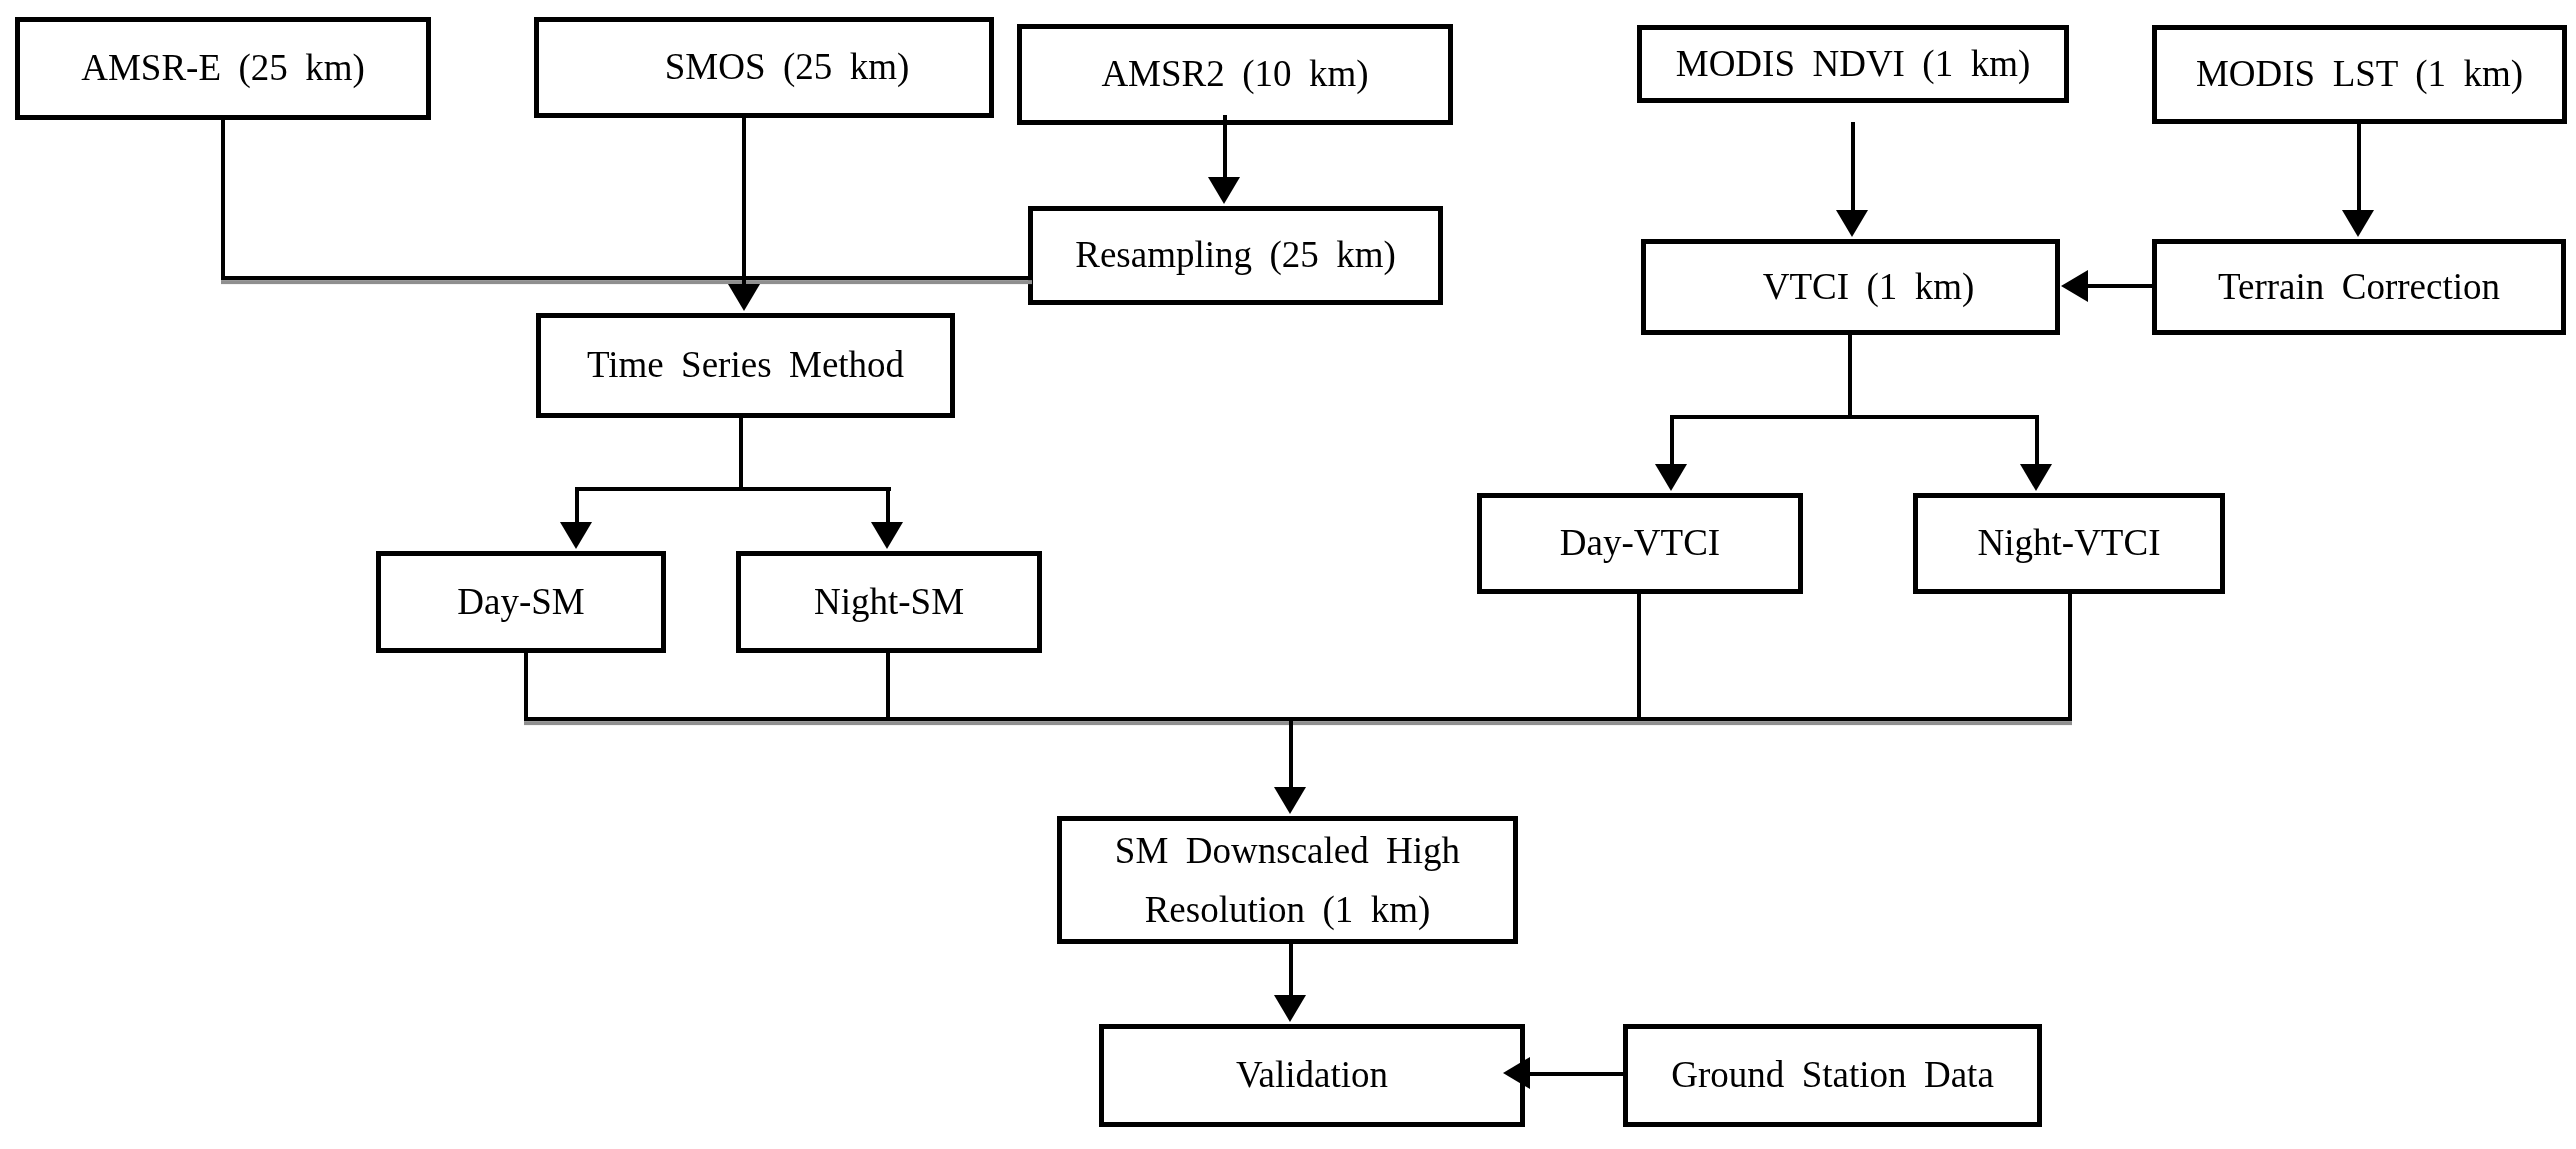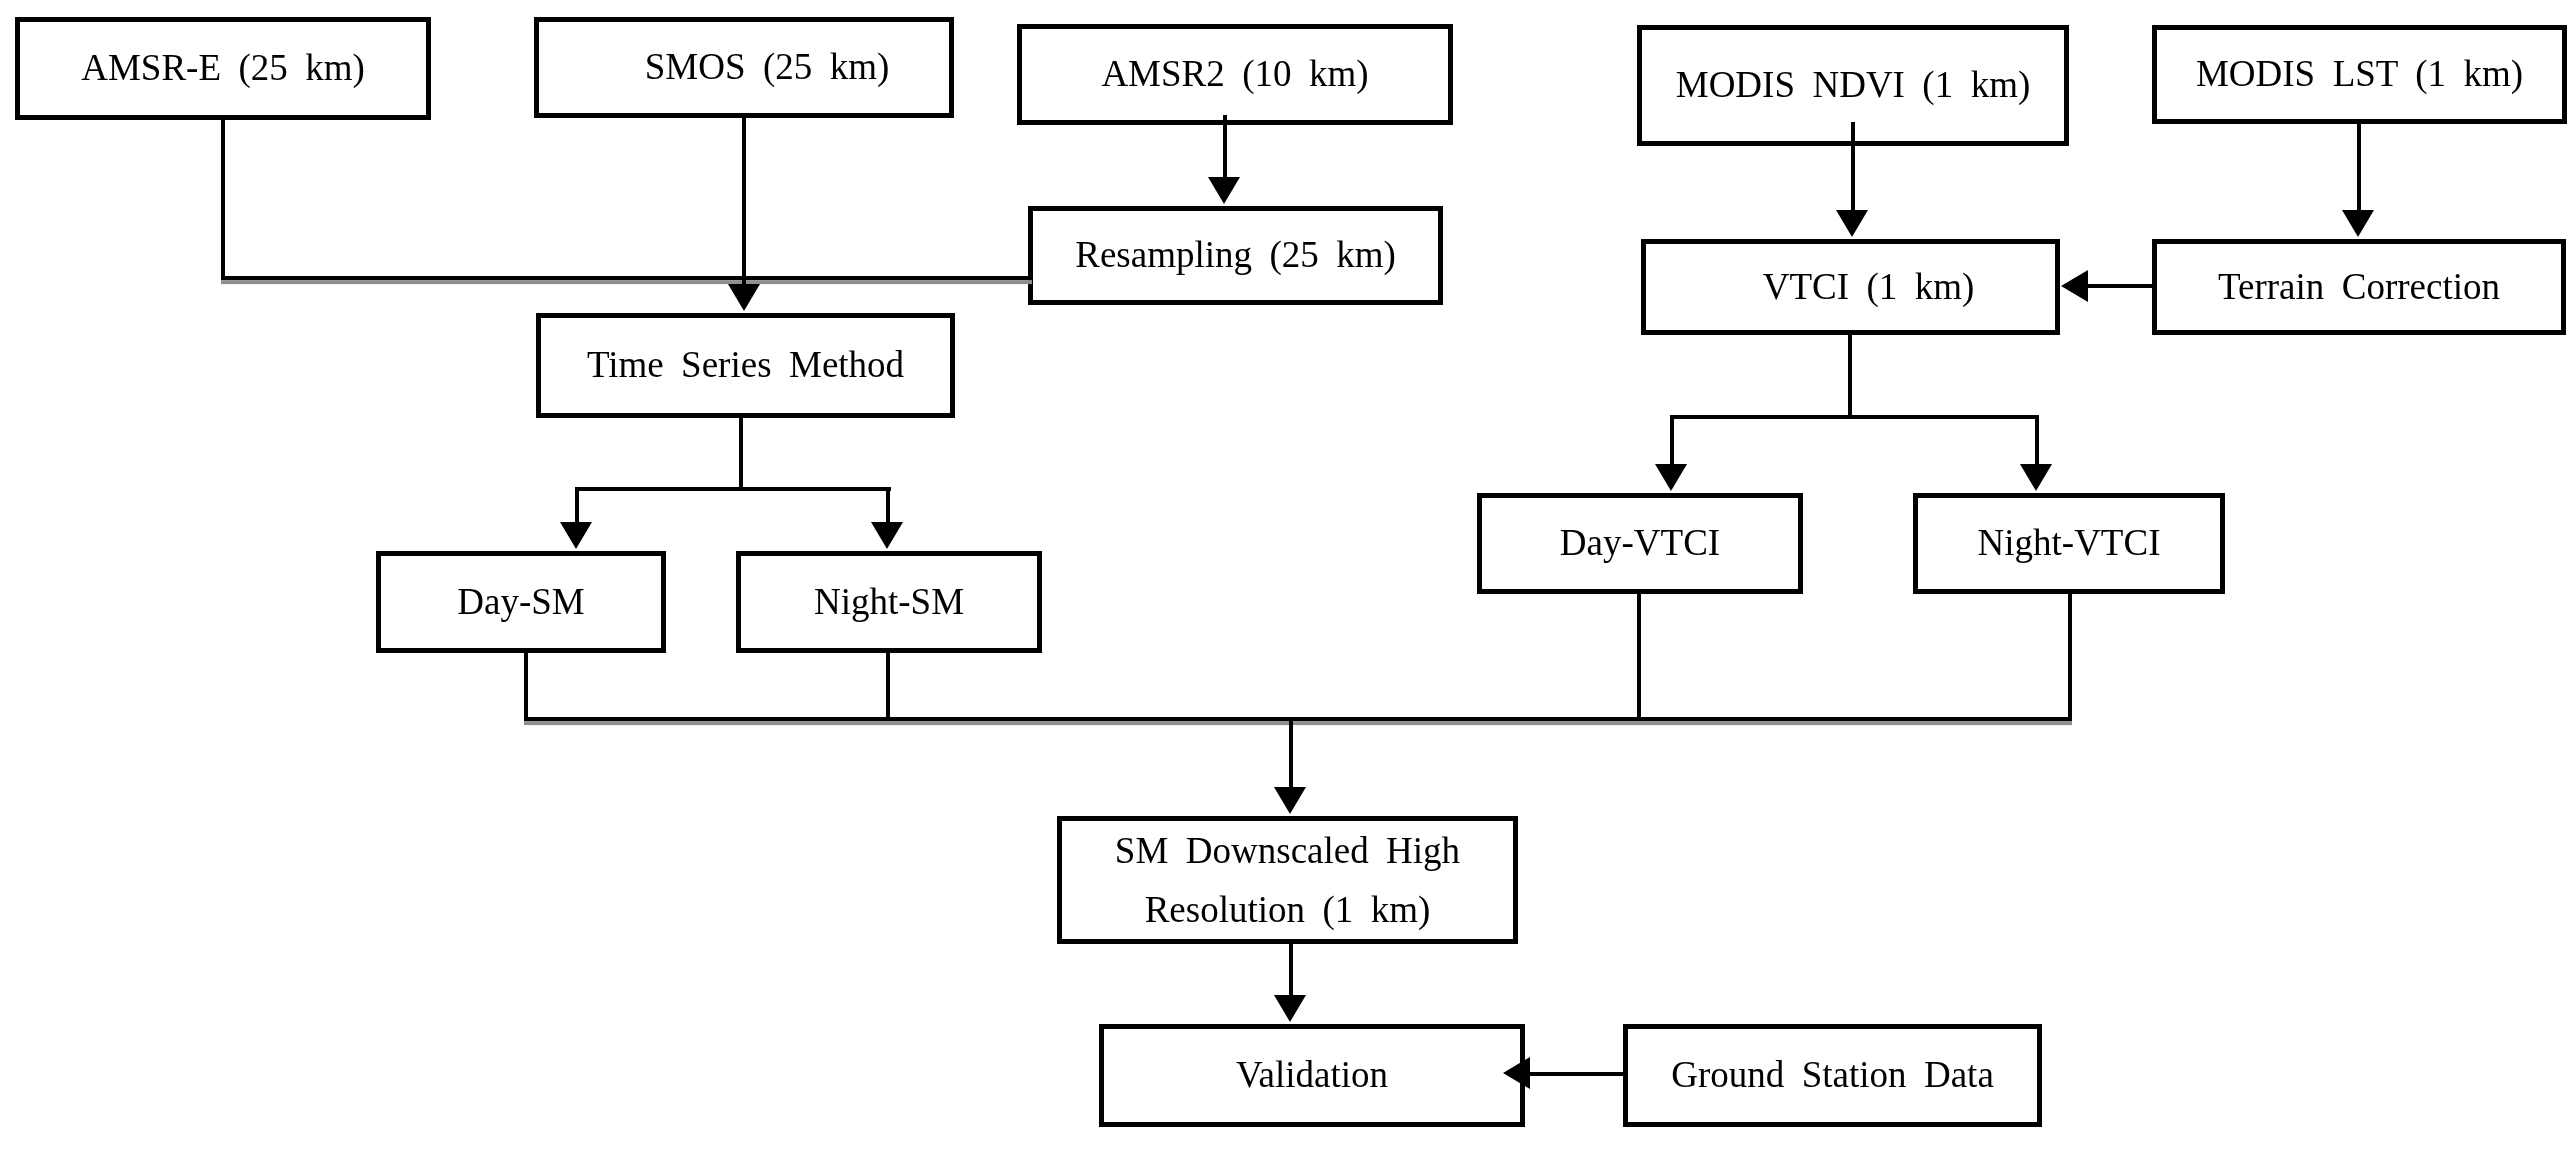--- a/index.html
+++ b/index.html
@@ -48,23 +48,23 @@
   .arr-left {
     position: absolute;
     width: 0; height: 0;
     border-top: 16.5px solid transparent;
     border-bottom: 16.5px solid transparent;
     border-right: 27px solid #000000;
   }
 
   
   .n-amsr-e            { left: 15px;   top: 16.5px;   width: 416px; height: 103px; }
-  .n-smos              { left: 534px;  top: 16.5px;   width: 420px; height: 101px; padding-left: 46px; }
+  .n-smos              { left: 534px;  top: 16.5px;   width: 460px; height: 101px; padding-left: 46px; }
   .n-amsr2             { left: 1017px; top: 24px;   width: 436px; height: 101px; }
-  .n-modis-ndvi        { left: 1637px; top: 25px;   width: 432px; height: 121px; }
+  .n-modis-ndvi        { left: 1637px; top: 25px;   width: 432px; height: 78px; }
   .n-modis-lst         { left: 2152px; top: 25px;   width: 415px; height: 99px; }
   .n-resampling        { left: 1028px; top: 206px;  width: 415px; height: 99px; }
   .n-vtci              { left: 1641px; top: 239px;  width: 419px; height: 96px; padding-left: 36px; }
   .n-terrain           { left: 2152px; top: 239px;  width: 414px; height: 96px; }
   .n-tsm               { left: 536px;  top: 313px;  width: 419px; height: 105px; }
   .n-day-sm            { left: 376px;  top: 551px;  width: 290px; height: 102px; }
   .n-night-sm          { left: 736px;  top: 551px;  width: 306px; height: 102px; }
   .n-day-vtci          { left: 1477px; top: 493px;  width: 326px; height: 101px; }
   .n-night-vtci        { left: 1913px; top: 493px;  width: 312px; height: 101px; }
   .n-sm-downscaled     { left: 1057px; top: 816px;  width: 461px; height: 128px; line-height: 1.6; }

